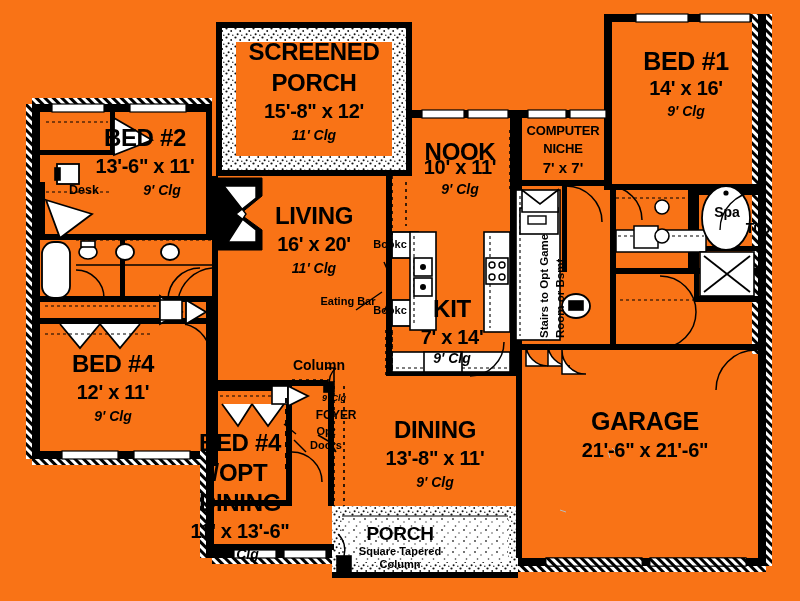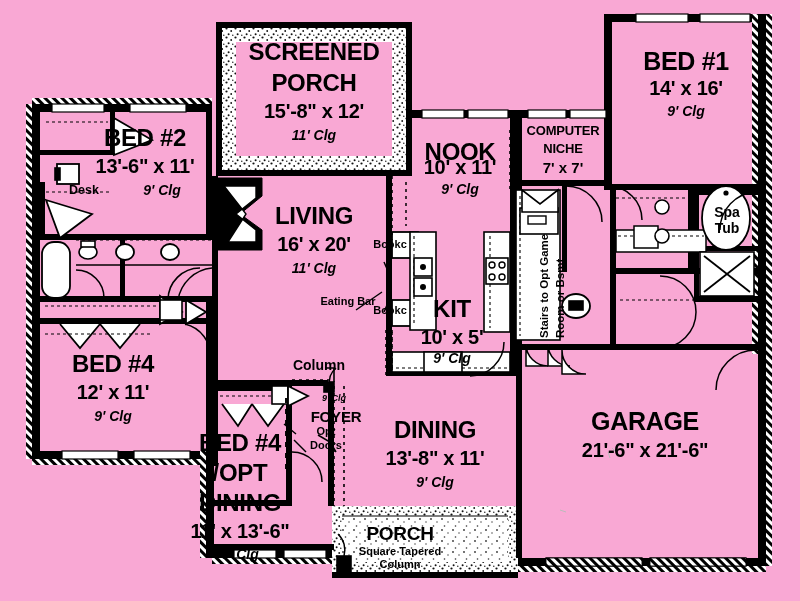--- a/index.html
+++ b/index.html
@@ -9,21 +9,21 @@
     background: #ffffff;
   }
   body {
     font-family: "Liberation Sans", sans-serif;
     -webkit-font-smoothing: antialiased;
   }
   #plan-root {
     position: relative;
     width: 800px;
     height: 601px;
-    background: #f9a8d4;
+    background: #f97316;
     overflow: hidden;
   }
   #plan-svg {
     position: absolute;
     left: 0;
     top: 0;
     width: 800px;
     height: 601px;
     display: block;
   }
@@ -436,49 +436,49 @@
 
   <div class="lbl room-name" style="left:314px; top:204px;">LIVING</div>
   <div class="lbl room-dim" style="left:314px; top:234px;">16' x 20'</div>
   <div class="lbl room-clg" style="left:314px; top:261px;">11' Clg</div>
 
   <div class="lbl room-name" style="left:460px; top:128px;margin-top:12px;">NOOK</div>
   <div class="lbl room-dim" style="left:460px; top:157px;">10' x 11'</div>
   <div class="lbl room-clg" style="left:460px; top:182px;">9' Clg</div>
 
   <div class="lbl room-name" style="left:452px; top:297px;text-align:center;">KIT</div>
-  <div class="lbl room-dim" style="left:452px; top:327px;">10' x 5'</div>
+  <div class="lbl room-dim" style="left:452px; top:327px;">7' x 14'</div>
   <div class="lbl room-clg" style="left:452px; top:351px;">9' Clg</div>
 
   <div class="lbl room-name" style="left:435px; top:418px;">DINING</div>
   <div class="lbl room-dim" style="left:435px; top:448px;">13'-8" x 11'</div>
   <div class="lbl room-clg" style="left:435px; top:475px;">9' Clg</div>
 
   <div class="lbl room-name big" style="left:645px; top:408px;text-align:right;">GARAGE</div>
   <div class="lbl room-dim" style="left:645px; top:440px;">21'-6" x 21'-6"</div>
 
   <div class="lbl small-name" style="left:563px; top:124px;">COMPUTER</div>
   <div class="lbl small-name" style="left:563px; top:142px;">NICHE</div>
   <div class="lbl small-dim" style="left:563px; top:160px;">7' x 7'</div>
 
   <div class="lbl clg-mini" style="left:334px; top:394px;">9' Clg</div>
-  <div class="lbl small-name" style="left:336px; top:409px; font-size:15px;">FOYER</div>
+  <div class="lbl small-name" style="left:336px; top:409px; font-size:12px;">FOYER</div>
 
   <div class="lbl room-name" style="left:400px; top:524px; font-size:19px;">PORCH</div>
   <div class="lbl tiny" style="left:400px; top:546px;">Square Tapered</div>
   <div class="lbl tiny" style="left:400px; top:559px;">Column</div>
 
   <div class="lbl tiny" style="left:390px; top:239px;">Bookc</div>
   <div class="lbl tiny" style="left:390px; top:305px;">Bookc</div>
   <div class="lbl tiny" style="left:348px; top:296px;">Eating Bar</div>
 
   <div class="lbl note" style="left:319px; top:358px; font-size:14px;">Column</div>
 
   <div class="lbl tiny" style="left:326px; top:426px;">Opt</div>
   <div class="lbl tiny" style="left:326px; top:440px;">Doors</div>
 
   <div class="lbl tiny" style="left:727px; top:205px; font-size:14px;">Spa</div>
-  <div class="lbl tiny" style="left:727px; top:221px; font-size:14px;">Tub</div>
+  <div class="lbl tiny" style="left:758px; top:221px; font-size:14px;">Tub</div>
 
   <div class="vert-text" style="left:538px; top:338px; transform:rotate(-90deg);">Stairs to Opt Game</div>
   <div class="vert-text" style="left:554px; top:338px; transform:rotate(-90deg);">Room or Bsmt</div>
 
 </div>
 
 </body></html>

